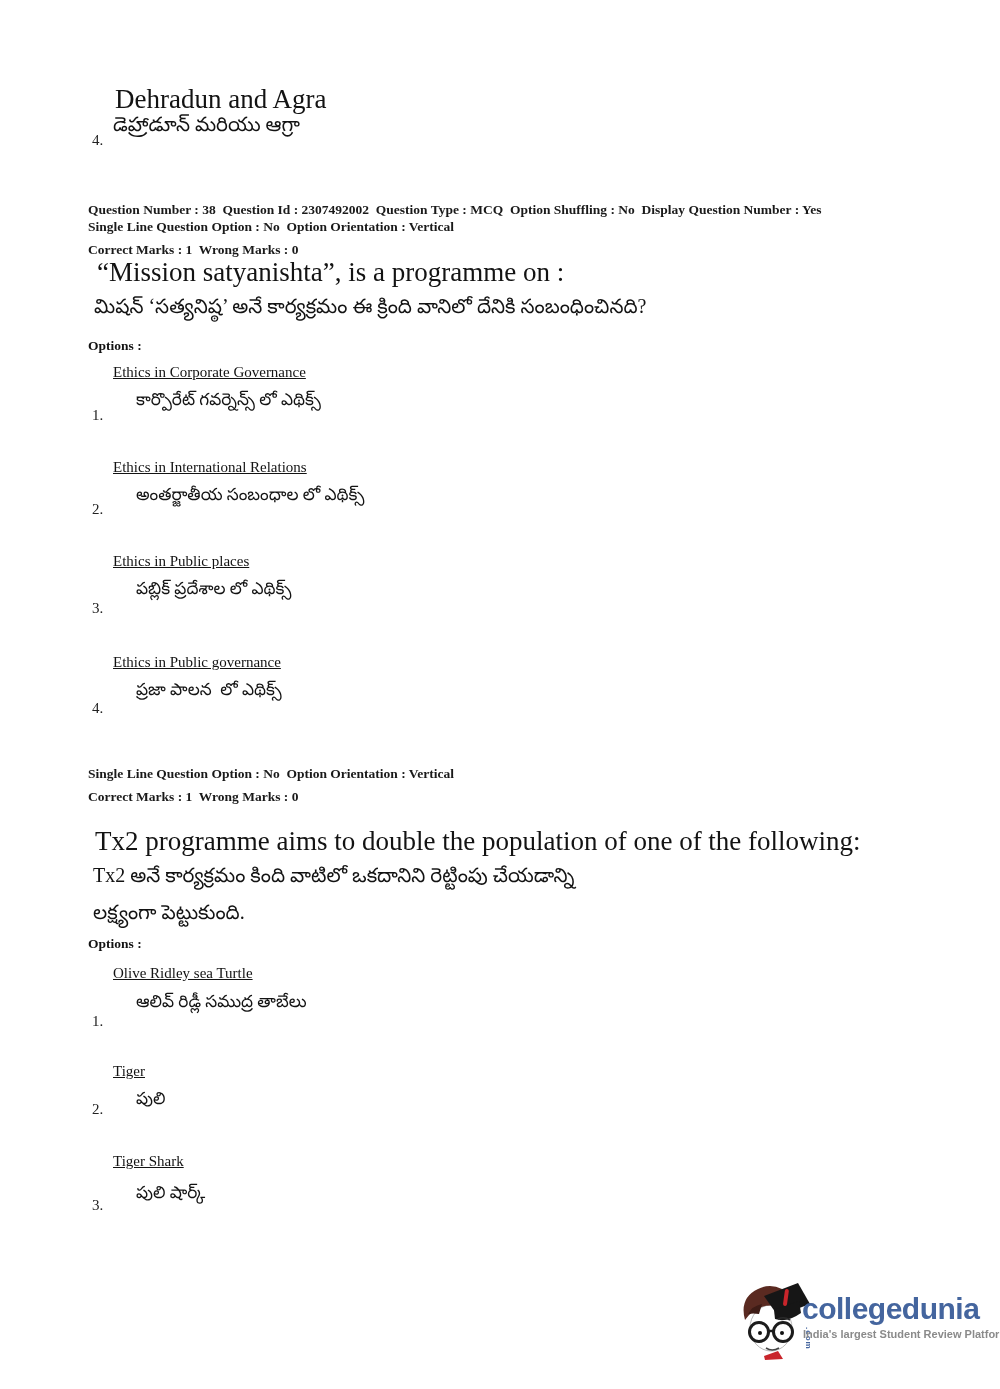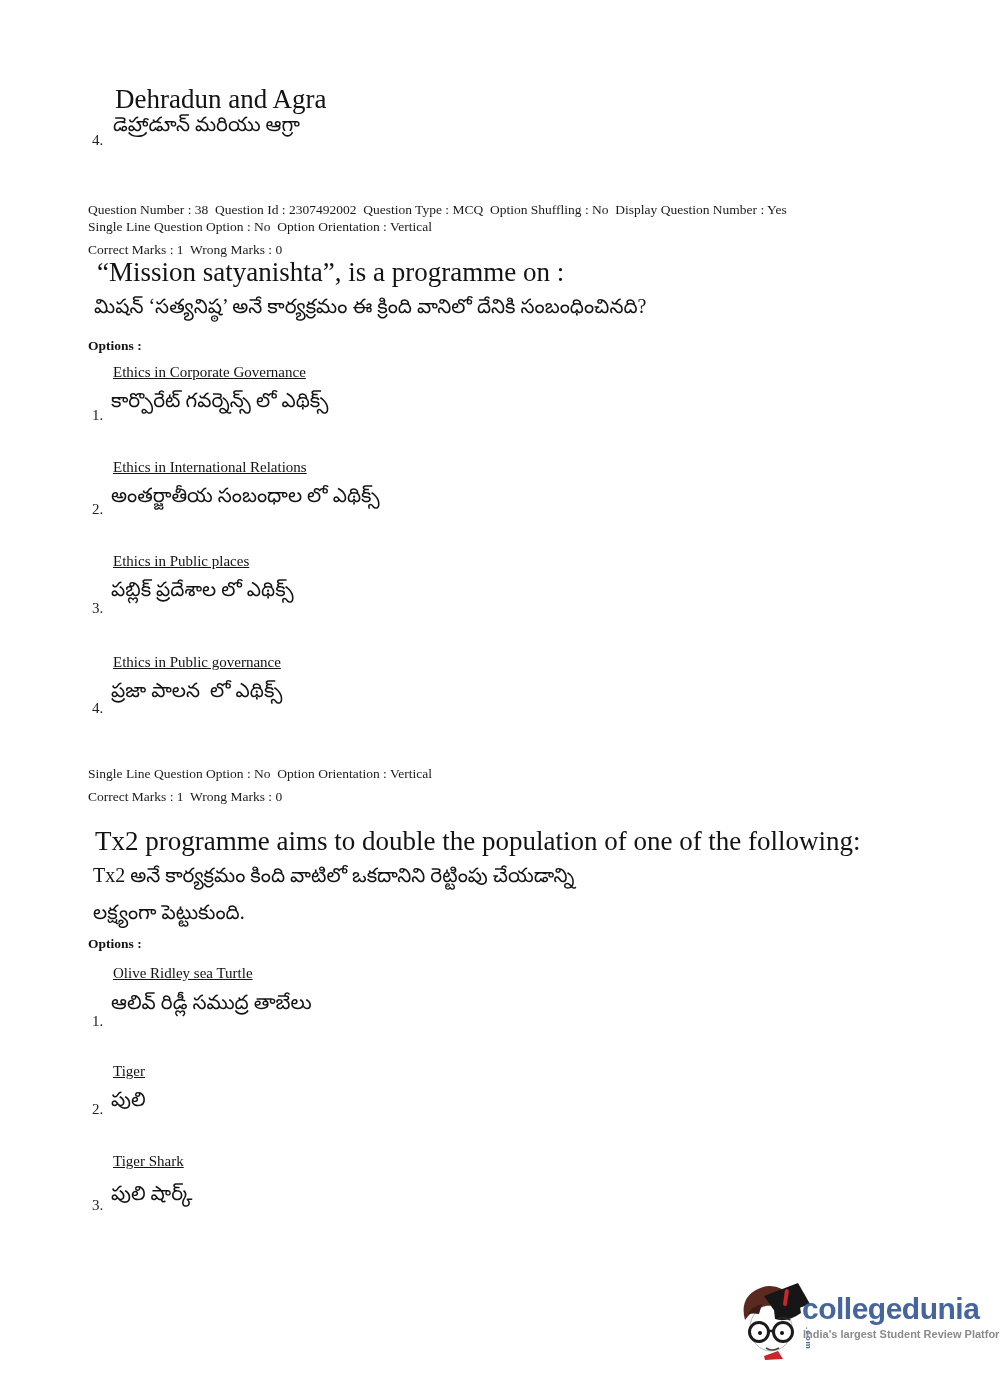--- a/index.html
+++ b/index.html
@@ -7,30 +7,30 @@
     width: 1000px;
     height: 1389px;
     position: relative;
     background: #ffffff;
     color: #131313;
     font-family: "Liberation Serif", "DejaVu Serif", serif;
     overflow: hidden;
   }
   .abs { position: absolute; }
   .meta {
-    font-weight: normal;
+    font-weight: bold;
     font-size: 13.5px;
     line-height: 17px;
     white-space: pre-wrap;
     color: #1a1a1a;
   }
   .q-en  { font-size: 27px; line-height: 27px; white-space: pre; }
   .q-te  { font-size: 20px; line-height: 26px; white-space: pre; }
   .opt-en { font-size: 15px; line-height: 27px; white-space: pre; text-decoration: underline; }
-  .opt-te { font-size: 20px; line-height: 26px; white-space: pre; }
+  .opt-te { font-size: 17px; line-height: 26px; white-space: pre; margin-left: 25px; }
   .num   { font-size: 15px; color: #222; }
   .opts-label { font-weight: bold; font-size: 13.5px; }
 
   
   .logo-wrap { width: 250px; height: 80px; }
   .brand-row { position: absolute; left: 64px; top: 14px; display: flex; align-items: flex-start; flex-direction: column; }
   .brand {
     font-family: "Liberation Sans", "DejaVu Sans", sans-serif;
     font-weight: bold;
     font-size: 30px;

